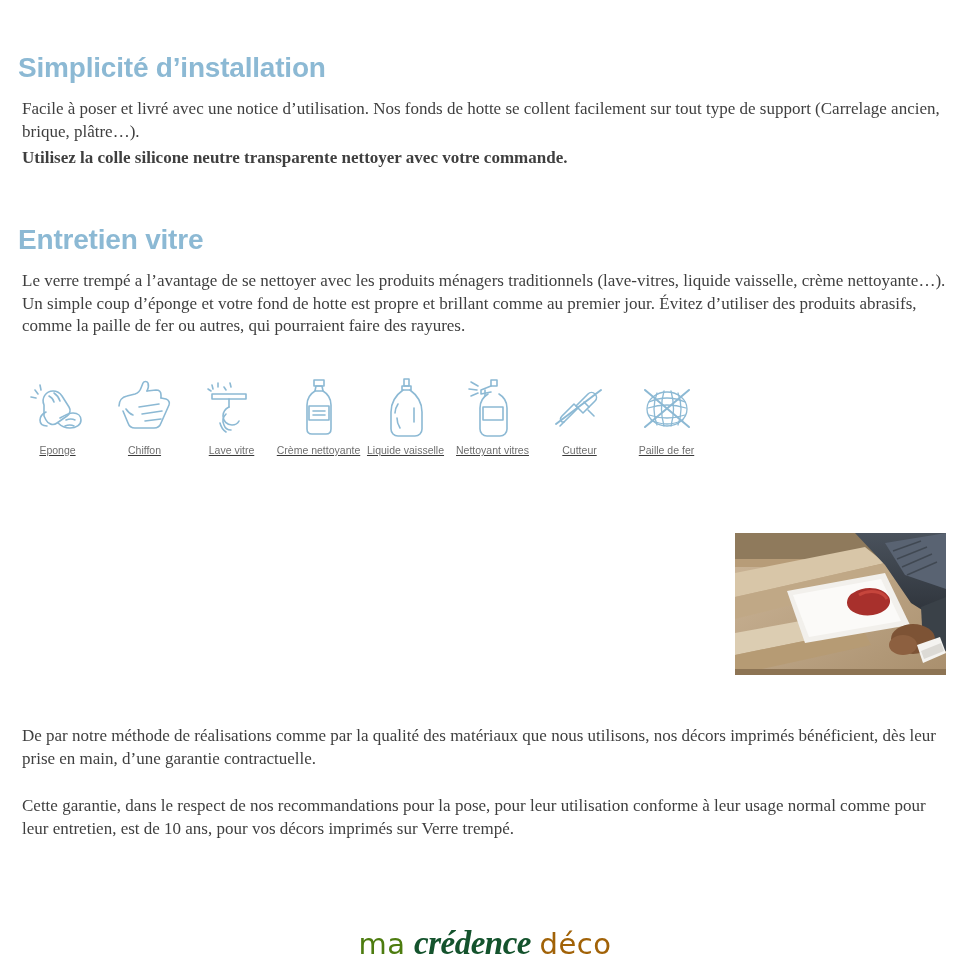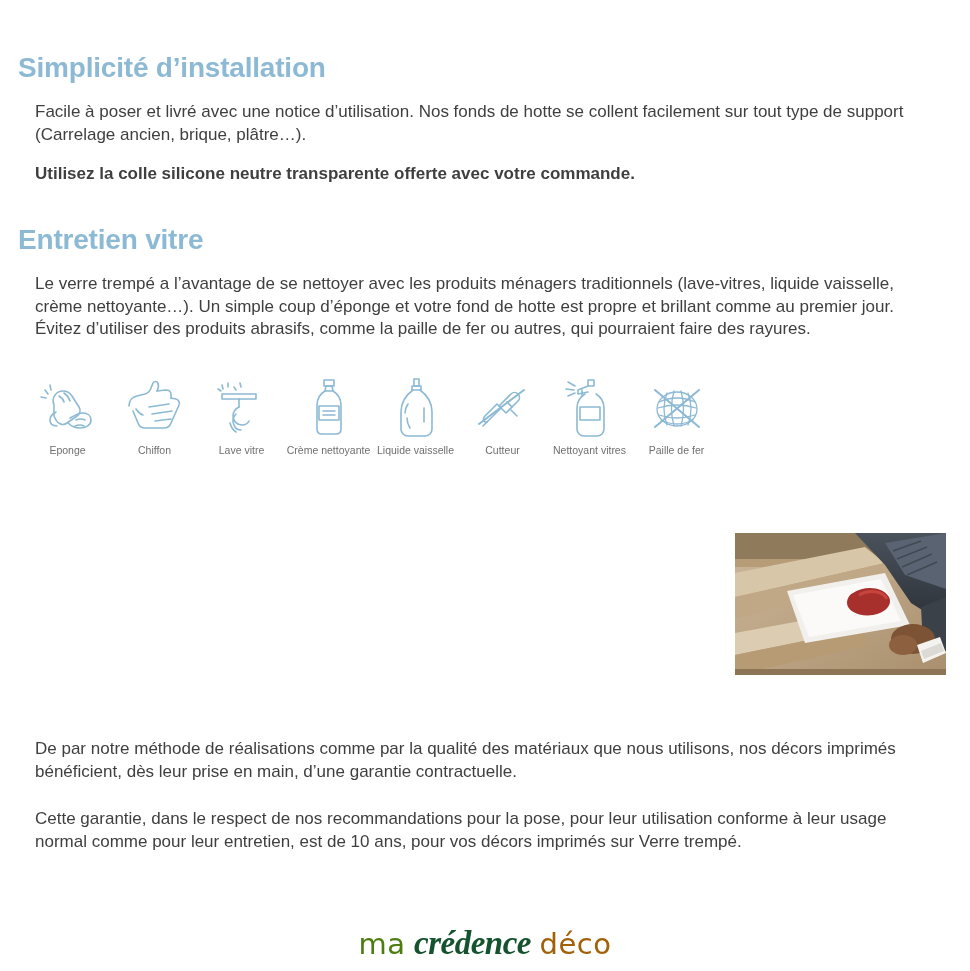--- a/index.html
+++ b/index.html
@@ -26,21 +26,22 @@
     font-size: 28px;
     font-weight: bold;
     color: #8cb9d4;
     margin: 0;
     letter-spacing: -0.2px;
   }
   p.body-text {
     font-size: 17px;
     line-height: 22.5px;
     color: #3f3f3f;
-    margin: 17px;
+    margin: 4px;
+    font-family: Liberation Serif, serif;
   }
   p.body-text.bold {
     font-weight: bold;
   }
 
   
   #sec-install {
     position: absolute;
     left: 18px;
     top: 52px;
@@ -54,25 +55,26 @@
     position: absolute;
     left: 18px;
     top: 224px;
     width: 932px;
   }
   #sec-entretien h2 { margin-bottom: 14px; }
 
   
   #icon-row {
     position: absolute;
-    left: 24px;
+    left: 14px;
     top: 374px;
     width: 700px;
     display: flex;
     align-items: flex-end;
+    text-decoration: underline;
   }
   .icon-item {
     width: 87px;
     display: flex;
     flex-direction: column;
     align-items: center;
   }
   .icon-art {
     width: 72px;
     height: 66px;
@@ -150,21 +152,21 @@
   }
 </style>
 </head>
 <body>
 
 <div class="page">
 
   <section id="sec-install">
     <h2 class="section-title">Simplicité d’installation</h2>
     <p class="body-text l1">Facile à poser et livré avec une notice d’utilisation. Nos fonds de hotte se collent facilement sur tout type de support (Carrelage ancien, brique, plâtre…).</p>
-    <p class="body-text bold">Utilisez la colle silicone neutre transparente offerte avec votre commande.</p>
+    <p class="body-text bold">Utilisez la colle silicone neutre transparente nettoyer avec votre commande.</p>
   </section>
 
   <section id="sec-entretien">
     <h2 class="section-title">Entretien vitre</h2>
     <p class="body-text">Le verre trempé a l’avantage de se nettoyer avec les produits ménagers traditionnels (lave-vitres, liquide vaisselle, crème nettoyante…). Un simple coup d’éponge et votre fond de hotte est propre et brillant comme au premier jour. Évitez d’utiliser des produits abrasifs, comme la paille de fer ou autres, qui pourraient faire des rayures.</p>
   </section>
 
   <div id="icon-row">
 
     <div class="icon-item">
@@ -230,44 +232,44 @@
           <path d="M28 30 c-2 3 -3 6 -3 9 M27 44 c0 4 1 7 3 10"></path>
           <path d="M44 34 l0 14"></path>
         </g>
       </svg>
       <div class="icon-label">Liquide vaisselle</div>
     </div>
 
     <div class="icon-item">
       <svg class="icon-art" viewBox="0 0 72 66">
         <g fill="none" stroke="#8cb9d4" stroke-width="1.6" stroke-linecap="round" stroke-linejoin="round">
-          <path d="M20 48 l14 -14 l-4 -4 l-12 12 c-2 2 -2 4 0 6 z"></path>
-          <path d="M32 32 l12 -12 c2 -2 5 -2 7 0 c2 2 2 5 0 7 l-12 12 z"></path>
-          <path d="M44 36 l6 6 M40 28 l5 5"></path>
-          <path d="M16 52 l4 -4"></path>
-        </g>
-        <g stroke="#8cb9d4" stroke-width="2" stroke-linecap="round">
-          <path d="M12 50 L57 16"></path>
-        </g>
-      </svg>
-      <div class="icon-label">Cutteur</div>
-    </div>
-
-    <div class="icon-item">
-      <svg class="icon-art" viewBox="0 0 72 66">
-        <g fill="none" stroke="#8cb9d4" stroke-width="1.6" stroke-linecap="round" stroke-linejoin="round">
           <path d="M14 8 l7 4 M12 15 l8 1 M14 22 l7 -3"></path>
           <path d="M34 6 l6 0 l0 6 l-6 0 z"></path>
           <path d="M34 12 l-10 4 l0 4 l10 -2"></path>
           <path d="M28 16 l0 6"></path>
           <path d="M31 20 c-5 3 -8 8 -8 14 l0 21 c0 4 3 7 7 7 l13 0 c4 0 7 -3 7 -7 l0 -21 c0 -6 -3 -11 -8 -14"></path>
           <path d="M26 33 l20 0 l0 13 l-20 0 z"></path>
         </g>
       </svg>
       <div class="icon-label">Nettoyant vitres</div>
+    </div>
+
+    <div class="icon-item">
+      <svg class="icon-art" viewBox="0 0 72 66">
+        <g fill="none" stroke="#8cb9d4" stroke-width="1.6" stroke-linecap="round" stroke-linejoin="round">
+          <path d="M20 48 l14 -14 l-4 -4 l-12 12 c-2 2 -2 4 0 6 z"></path>
+          <path d="M32 32 l12 -12 c2 -2 5 -2 7 0 c2 2 2 5 0 7 l-12 12 z"></path>
+          <path d="M44 36 l6 6 M40 28 l5 5"></path>
+          <path d="M16 52 l4 -4"></path>
+        </g>
+        <g stroke="#8cb9d4" stroke-width="2" stroke-linecap="round">
+          <path d="M12 50 L57 16"></path>
+        </g>
+      </svg>
+      <div class="icon-label">Cutteur</div>
     </div>
 
     <div class="icon-item">
       <svg class="icon-art" viewBox="0 0 72 66">
         <g fill="none" stroke="#8cb9d4" stroke-width="1.3" stroke-linecap="round">
           <ellipse cx="36" cy="35" rx="20" ry="17"></ellipse>
           <path d="M18 28 q18 -8 36 0 M17 34 q19 -6 38 0 M18 41 q18 6 36 0 M20 46 q16 8 32 0"></path>
           <path d="M26 19 q-6 16 0 32 M33 17 q-5 18 0 35 M40 17 q5 18 0 35 M47 19 q6 16 0 32"></path>
         </g>
         <g stroke="#8cb9d4" stroke-width="2" stroke-linecap="round">

